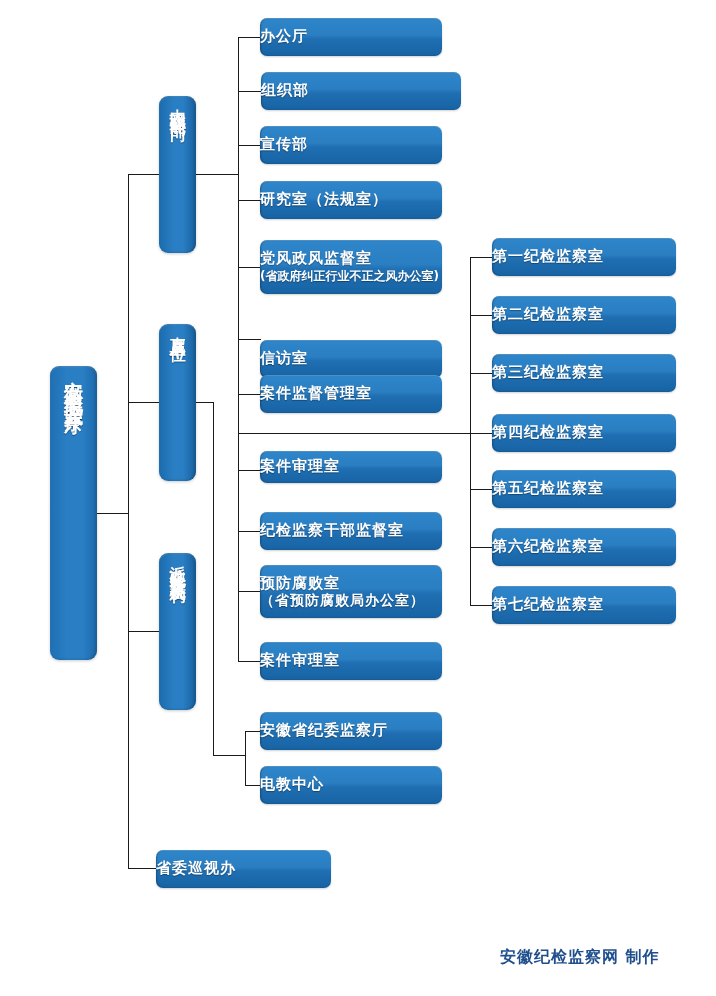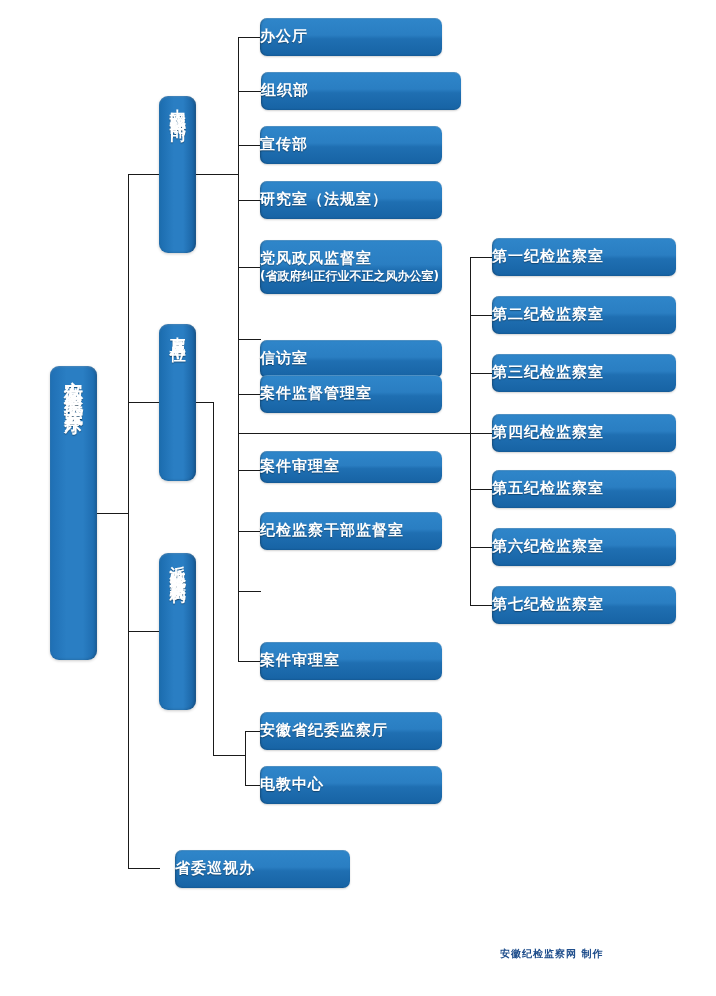--- a/index.html
+++ b/index.html
@@ -80,21 +80,21 @@
     box-shadow: inset 0 1px 2px rgba(255,255,255,0.16),
                 inset -1px 0 3px rgba(0,0,0,0.25),
                 0 1px 3px rgba(0,0,0,0.2);
   }
 
   
   #credit {
     position: absolute;
     left: 500px;
     top: 947px;
-    font-size: 10px;
+    font-size: 16px;
     font-weight: bold;
     color: #1f4e8c;
     letter-spacing: 1px;
     white-space: nowrap;
   }
 </style>
 </head>
 <body>
 
 <div id="chart-root">
@@ -174,20 +174,24 @@
   </div>
   <div class="node leaf" style="left:260px; top:375px; width:182px; height:38px;">
     <span>案件监督管理室</span>
   </div>
   <div class="node leaf" style="left:260px; top:451px; width:182px; height:32px;">
     <span>案件审理室</span>
   </div>
   <div class="node leaf" style="left:260px; top:512px; width:182px; height:38px;">
     <span>纪检监察干部监督室</span>
   </div>
+  <div class="node leaf" style="left:260px; top:565px; width:182px; height:53px;">
+    <span>预防腐败室</span>
+    <span style="font-size:14px;">（省预防腐败局办公室）</span>
+  </div>
   <div class="node leaf" style="left:260px; top:642px; width:182px; height:38px;">
     <span>案件审理室</span>
   </div>
 
   <div class="node leaf" style="left:492px; top:238px; width:184px; height:38px;">
     <span>第一纪检监察室</span>
   </div>
   <div class="node leaf" style="left:492px; top:296px; width:184px; height:38px;">
     <span>第二纪检监察室</span>
   </div>
@@ -207,19 +211,19 @@
     <span>第七纪检监察室</span>
   </div>
 
   <div class="node leaf" style="left:260px; top:712px; width:182px; height:38px;">
     <span>安徽省纪委监察厅</span>
   </div>
   <div class="node leaf" style="left:260px; top:766px; width:182px; height:38px;">
     <span>电教中心</span>
   </div>
 
-  <div class="node leaf" style="left:175px; top:850px; width:175px; height:38px;">
+  <div class="node leaf" style="left:156px; top:850px; width:175px; height:38px;">
     <span>省委巡视办</span>
   </div>
 
   <div id="credit">安徽纪检监察网  制作</div>
 
 </div>
 
 </body></html>

